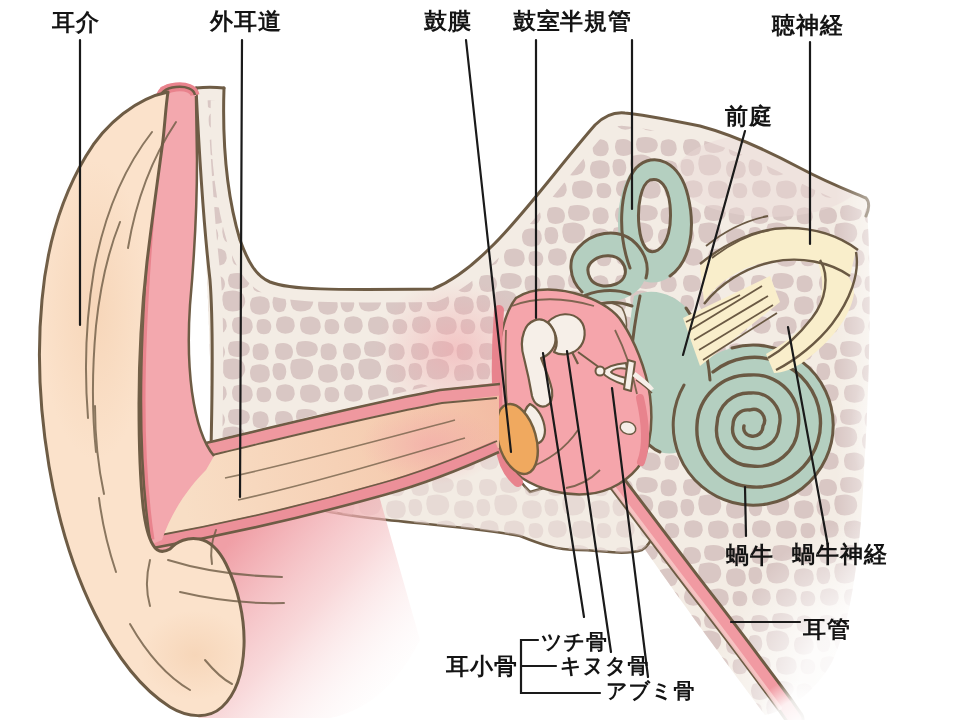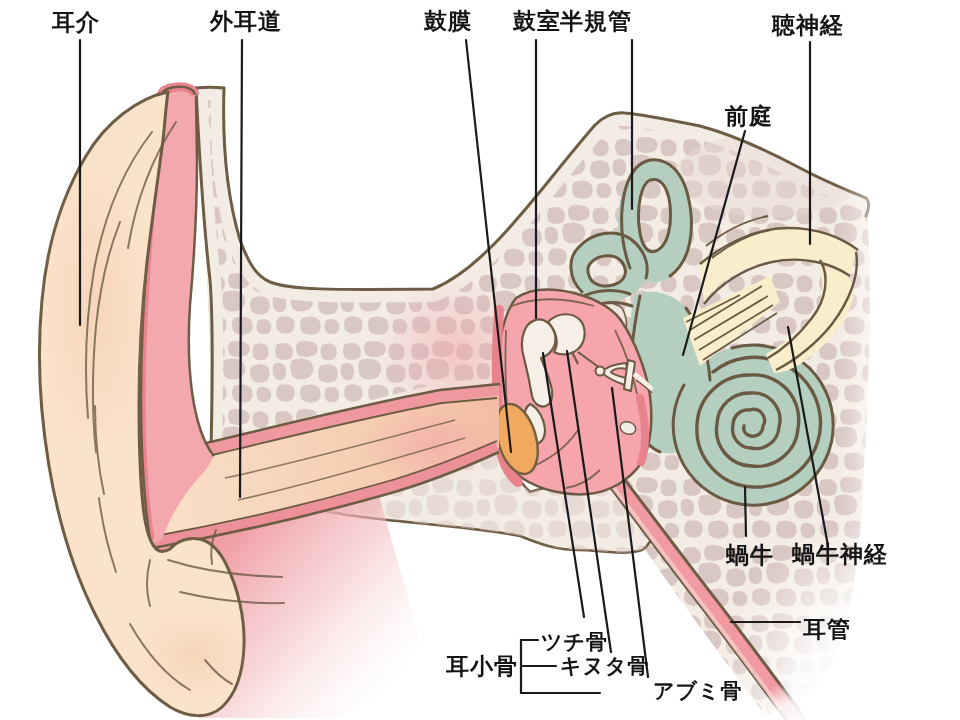--- a/index.html
+++ b/index.html
@@ -242,16 +242,16 @@
   <div class="lbl" style="left:513px;top:9px;">鼓室</div>
   <div class="lbl" style="left:560px;top:9px;text-align:center;">半規管</div>
   <div class="lbl" style="left:772px;top:13px;">聴神経</div>
   <div class="lbl" style="left:725px;top:104px;">前庭</div>
   <div class="lbl" style="left:726px;top:543px;">蝸牛</div>
   <div class="lbl" style="left:792px;top:542px;">蝸牛神経</div>
   <div class="lbl" style="left:803px;top:609px;margin-top:8px;">耳管</div>
   <div class="lbl" style="left:446px;top:654px;">耳小骨</div>
   <div class="lbl small" style="left:541px;top:631px;">ツチ骨</div>
   <div class="lbl small" style="left:560px;top:655px;">キヌタ骨</div>
-  <div class="lbl small" style="left:606px;top:680px;margin-left:47px;">アブミ骨</div>
+  <div class="lbl small" style="left:606px;top:680px;">アブミ骨</div>
 </div>
 
 </div>
 
 </body></html>

